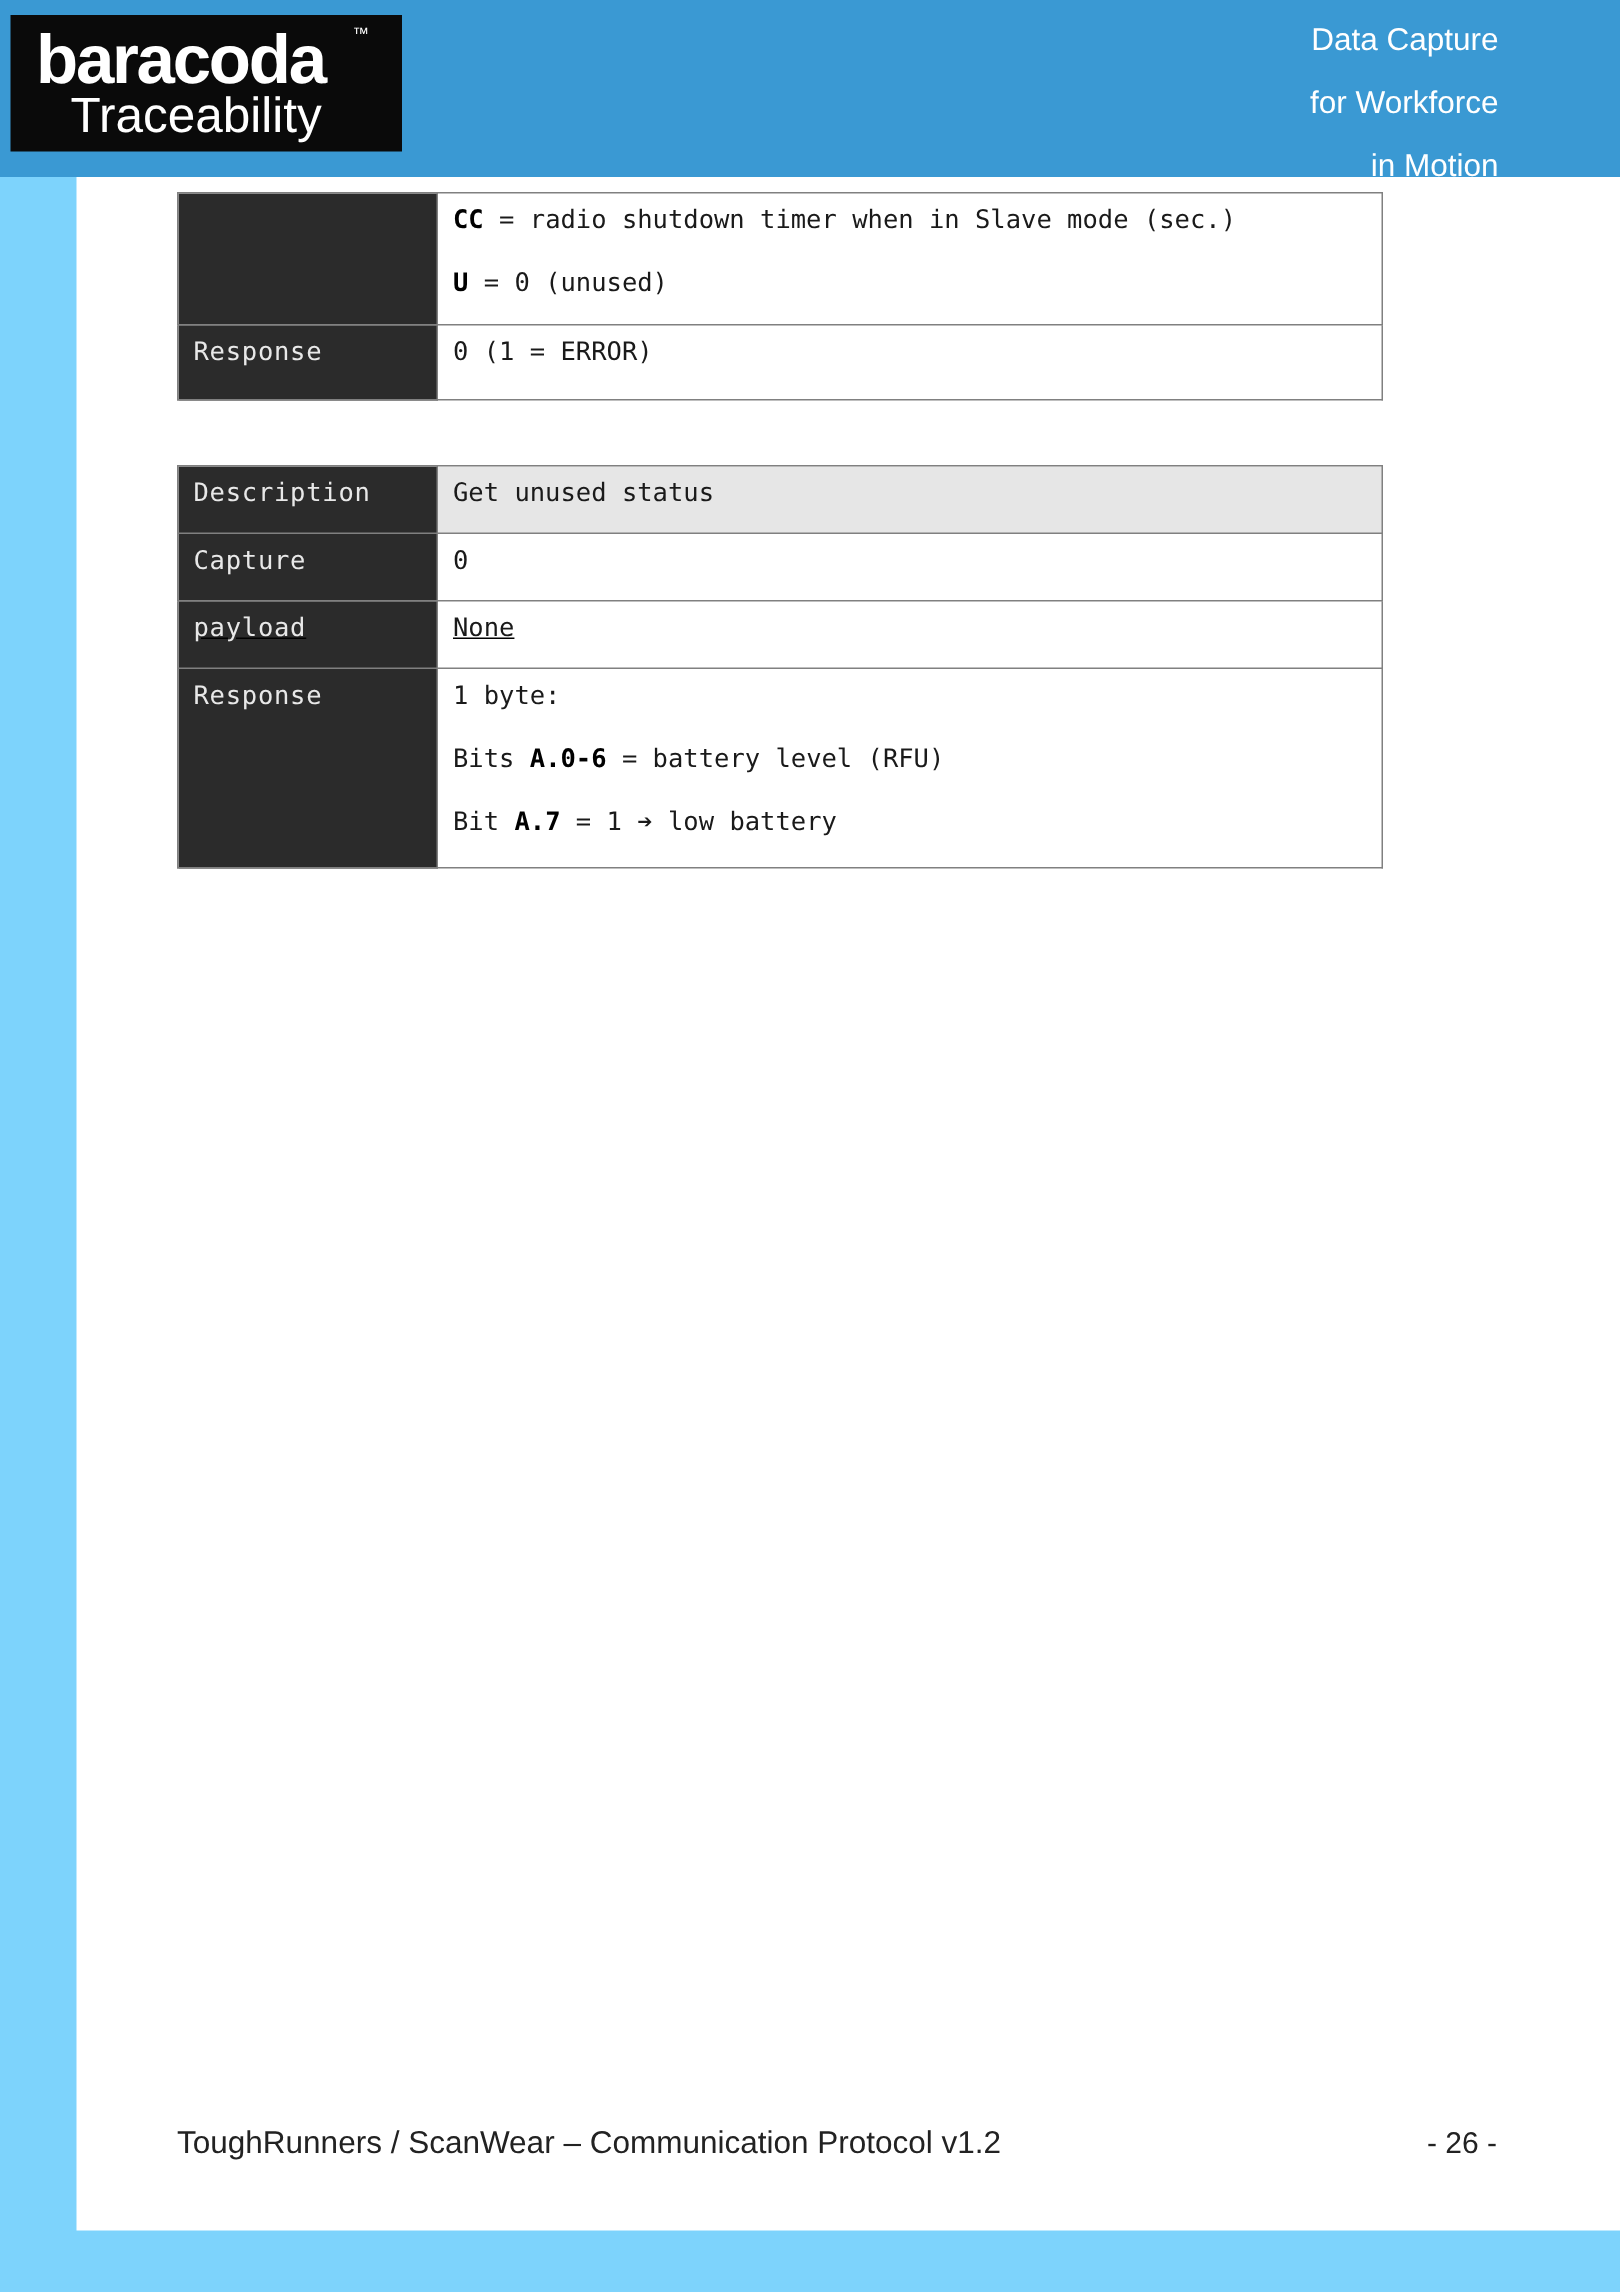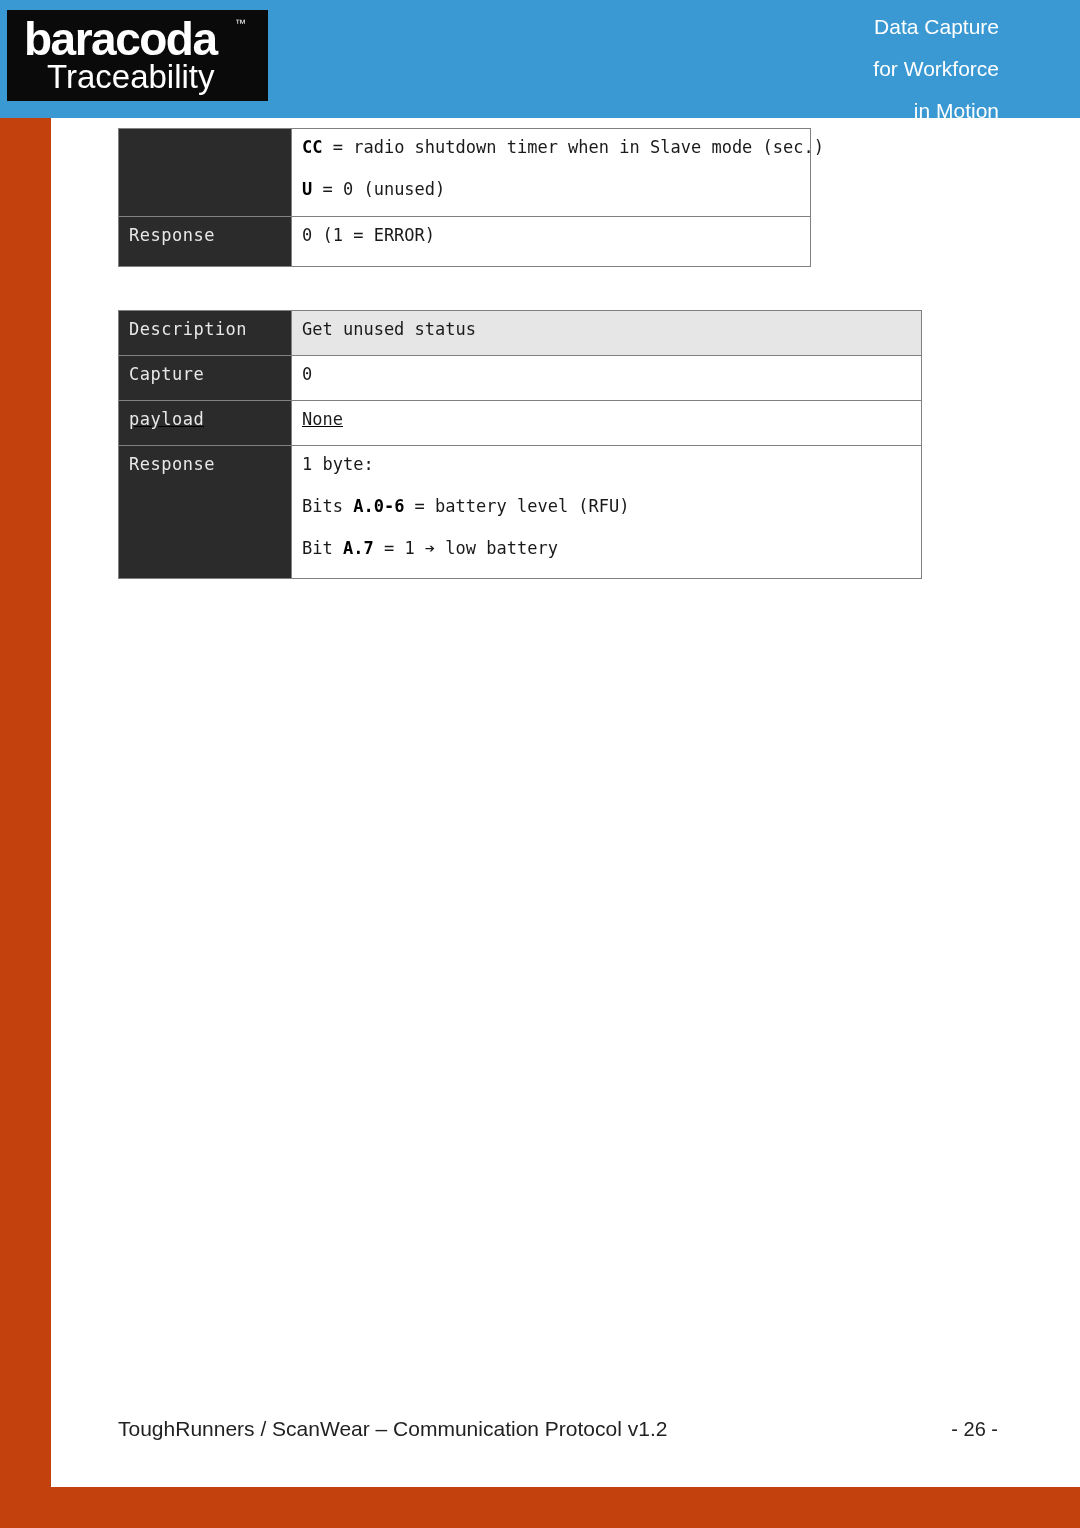--- a/index.html
+++ b/index.html
@@ -14,21 +14,21 @@
     overflow: hidden;
     font-family: "Liberation Sans", sans-serif;
   }
 
   
   #page-frame {
     position: absolute;
     left: 0; top: 0;
     width: 1080px;
     height: 1528px;
-    background: #c2410c;
+    background: #7dd3fc;
   }
   #page-sheet {
     position: absolute;
     left: 51px;
     top: 118px;
     width: 1029px;
     height: 1369px;
     background: #ffffff;
   }
 
@@ -120,21 +120,21 @@
     color: #1a1a1a;
   }
   .proto-table td.valcell.shaded {
     background: #e6e6e6;
   }
   .proto-table td.keycell.blank { color: transparent; }
   .proto-table b { font-weight: bold; color: #000000; }
   .cellline { white-space: nowrap; }
   .cellline + .cellline { margin-top: 21px; }
 
-  #table-1 { left: 118px; top: 128px; width: 693px; padding-left: 40px; }
+  #table-1 { left: 118px; top: 128px; width: 804px; padding-left: 40px; }
   #table-2 { left: 118px; top: 310px; width: 804px; }
 
   
   #footer {
     position: absolute;
     left: 118px;
     top: 1417px;
     width: 920px;
     height: 26px;
   }

